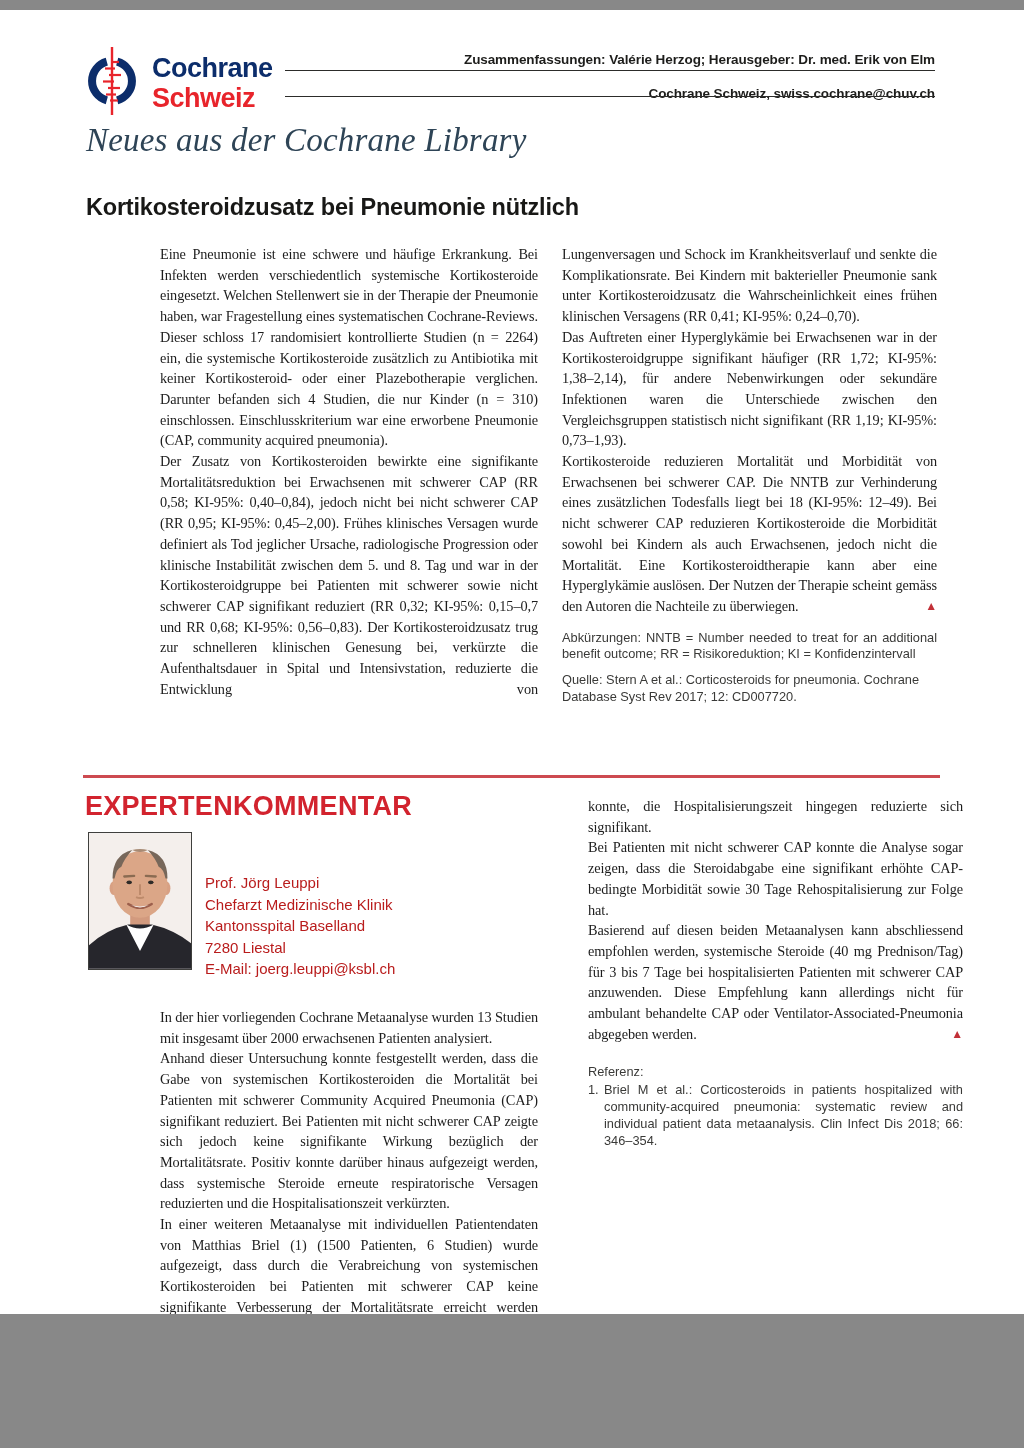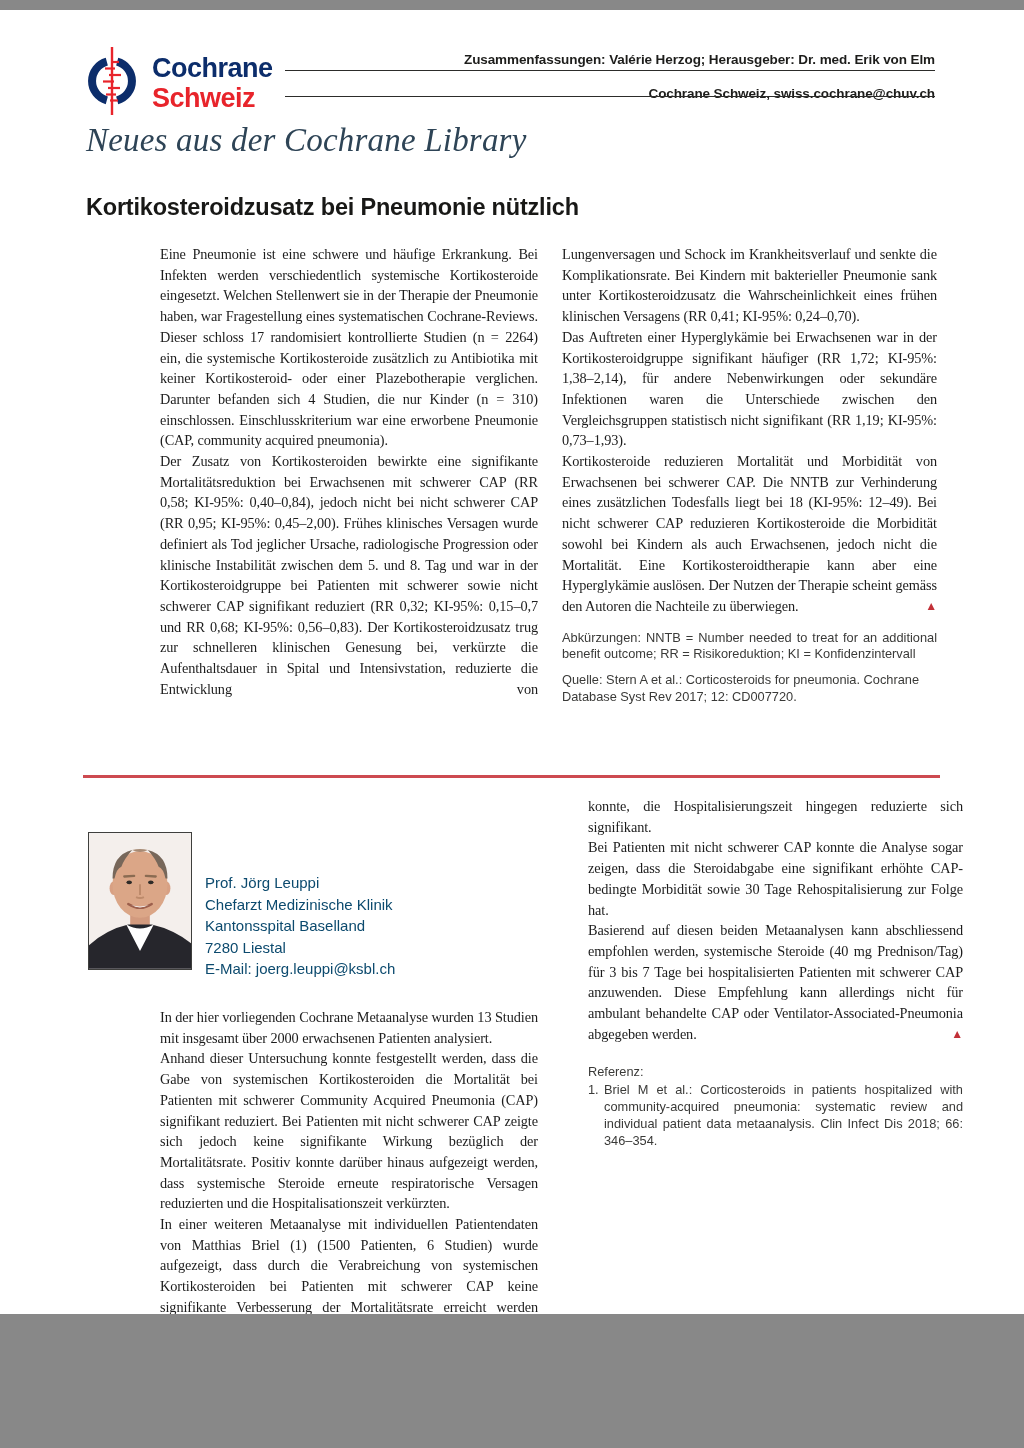--- a/index.html
+++ b/index.html
@@ -44,21 +44,21 @@
   .small-note { margin-top:13px; font-size:12.8px; line-height:16.8px; color:#3a3a38;
                 text-align:justify; hyphens:auto; -webkit-hyphens:auto; }
   .small-note.src { margin-top:9px; text-align:left; }
   
   .red-rule { position:absolute; left:83px; top:765px; width:857px; height:2.5px; background:#cd4a50; }
   .commentary-heading { position:absolute; left:85px; top:781px;
     font-size:27px; font-weight:800; color:#d2232e; letter-spacing:0.3px; }
   .portrait { position:absolute; left:88px; top:822px; width:104px; height:138px;
     border:1.5px solid #3f3f3d; background:#f6f3f1; }
   .portrait svg { display:block; width:100%; height:100%; }
-  .bio { position:absolute; left:205px; top:862px; font-size:15px; line-height:21.6px; color:#0c4a6e; }
+  .bio { position:absolute; left:205px; top:862px; font-size:15px; line-height:21.6px; color:#b91c1c; }
   .ref-block { margin-top:20px; font-size:12.8px; line-height:16.8px; color:#3a3a38; }
   .ref-row { display:flex; margin-top:1px; }
   .ref-num { flex:0 0 16px; }
   .ref-text { flex:1; text-align:justify; hyphens:auto; -webkit-hyphens:auto; }
   
   .footer-page-number { position:absolute; left:86px; top:1386px;
     font-size:21px; letter-spacing:1px; color:#2b2b29; }
   .footer-journal { position:absolute; left:158px; top:1391px;
     font-size:15px; letter-spacing:1.2px; color:#3c3c3a; }
 </style>
@@ -101,20 +101,21 @@
   </div>
   <div class="col a-col2">
     <p class="body">Lungenversagen und Schock im Krankheitsverlauf und senkte die Komplikationsrate. Bei Kindern mit bakterieller Pneumonie sank unter Kortikosteroidzusatz die Wahrscheinlichkeit eines frühen klinischen Versagens (RR 0,41; KI-95%: 0,24–0,70).</p>
     <p class="body">Das Auftreten einer Hyperglykämie bei Erwachsenen war in der Kortikosteroidgruppe signifikant häufiger (RR 1,72; KI-95%: 1,38–2,14), für andere Nebenwirkungen oder sekundäre Infektionen waren die Unterschiede zwischen den Vergleichsgruppen statistisch nicht signifikant (RR 1,19; KI-95%: 0,73–1,93).</p>
     <p class="body"><span>Kortikosteroide reduzieren Mortalität und Morbidität von Erwachsenen bei schwerer CAP. Die NNTB zur Verhinderung eines zusätzlichen Todesfalls liegt bei 18 (KI-95%: 12–49). Bei nicht schwerer CAP reduzieren Kortikosteroide die Morbidität sowohl bei Kindern als auch Erwachsenen, jedoch nicht die Mortalität. Eine Kortikosteroidtherapie kann aber eine Hyperglykämie auslösen. Der Nutzen der Therapie scheint gemäss den Autoren die Nachteile zu überwiegen.</span> <span class="tri">▲</span></p>
     <div class="small-note">Abkürzungen: NNTB = Number needed to treat for an additional benefit outcome; RR = Risikoreduktion; KI = Konfidenzintervall</div>
     <div class="small-note src">Quelle: Stern A et al.: Corticosteroids for pneumonia. Cochrane Database Syst Rev 2017; 12: CD007720.</div>
   </div>
 
   <div class="red-rule"></div>
+  <div class="commentary-heading">EXPERTENKOMMENTAR</div>
 
   <div class="portrait">
     <svg viewBox="0 0 104 138" xmlns="http://www.w3.org/2000/svg">
       <rect x="0" y="0" width="104" height="138" fill="#f4efec"></rect>
       <rect x="42" y="70" width="20" height="26" fill="#d29a7e"></rect>
       <path d="M 0 138 L 0 114 Q 18 98 40 93 L 64 93 Q 86 98 104 112 L 104 138 Z" fill="#26262c"></path>
       <path d="M 38 93 L 52 120 L 66 93 Q 59 97 52 97 Q 45 97 38 93 Z" fill="#ffffff"></path>
       <ellipse cx="25" cy="56" rx="4" ry="7" fill="#d8a083"></ellipse>
       <ellipse cx="79" cy="56" rx="4" ry="7" fill="#d8a083"></ellipse>
       <ellipse cx="52" cy="52" rx="28" ry="34" fill="#dba687"></ellipse>

